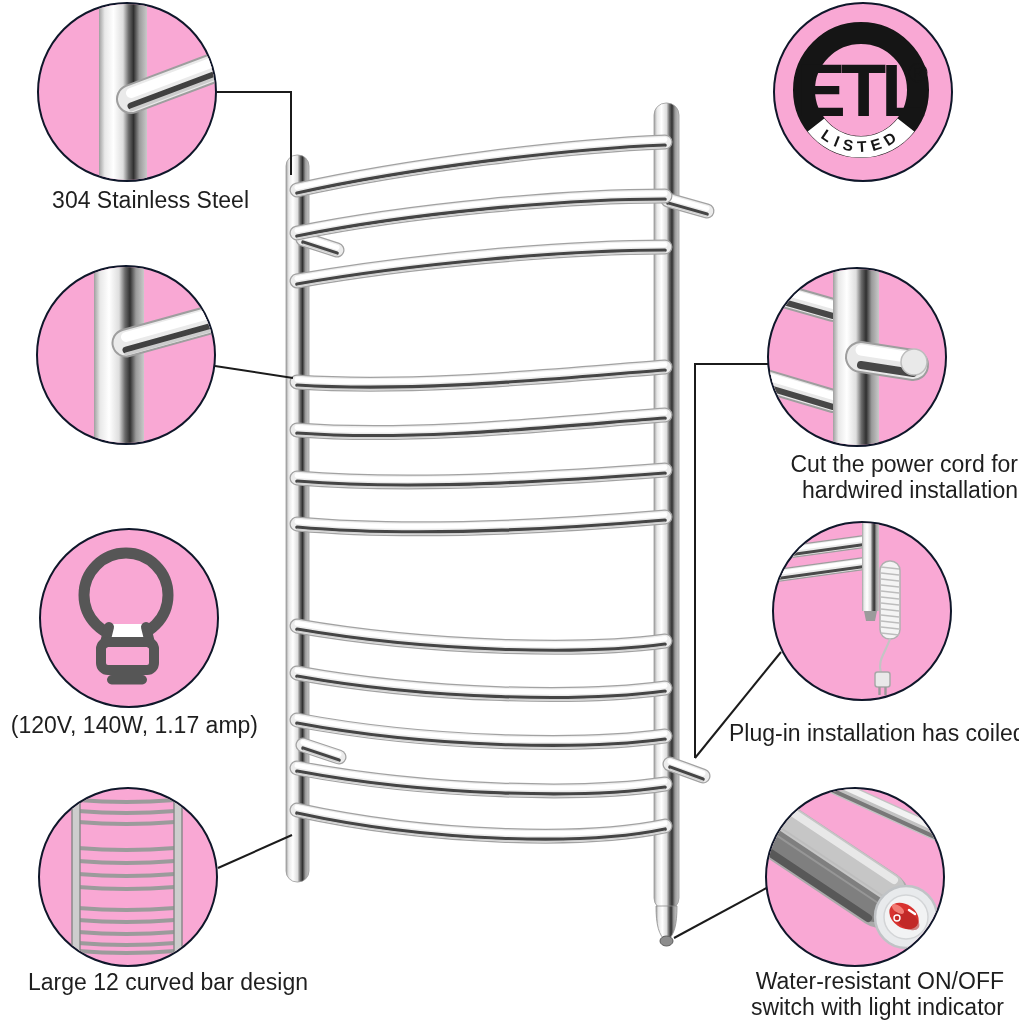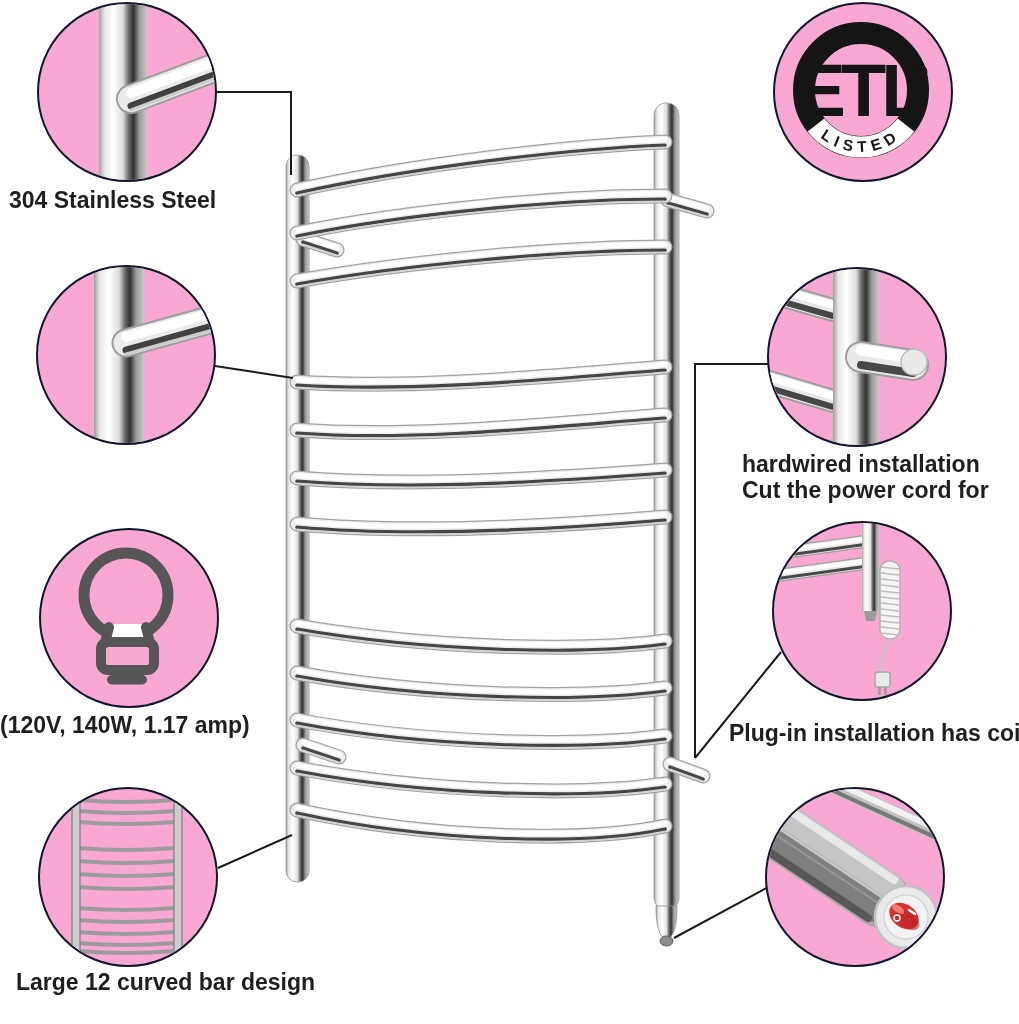--- a/index.html
+++ b/index.html
@@ -8,21 +8,21 @@
     font-family:"Liberation Sans",sans-serif;color:#1e1e1e;
   }
   .layer{position:absolute;left:0;top:0;}
   
   .circle{
     position:absolute;width:180px;height:180px;border-radius:50%;
     border:2px solid #0f172a;background:#f9a8d4;overflow:hidden;box-sizing:border-box;
   }
   .circle svg{position:absolute;left:-2px;top:-2px;}
   
-  .label{position:absolute;text-align:left;font-size:23px;line-height:26px;color:#1e1e1e;font-weight:bold;}
+  .label{position:absolute;text-align:right;font-size:23px;line-height:26px;color:#1e1e1e;}
   .label .ln{white-space:nowrap;}
   .pos-stainless-c{left:37px;top:2px;}
   .pos-mirror-c{left:36px;top:265px;}
   .pos-energy-c{left:39px;top:528px;}
   .pos-bars-c{left:38px;top:787px;}
   .pos-etl-c{left:773px;top:2px;}
   .pos-hardwire-c{left:767px;top:267px;}
   .pos-plugin-c{left:772px;top:521px;}
   .pos-switch-c{left:765px;top:787px;}
   .pos-stainless-t{left:9px;top:187px;width:240px;}
@@ -328,22 +328,22 @@
         <use href="#c6c" stroke="#474747" stroke-width="6" y="6"></use>
       <rect x="66" y="-6" width="46" height="192" fill="url(#poleG)"></rect>
       <use href="#c6s" stroke="#9e9e9e" stroke-width="32"></use>
         <use href="#c6s" stroke="#e9e9e9" stroke-width="28"></use>
       <use href="#c6s" stroke="#ffffff" stroke-width="11" y="-7"></use>
         <use href="#c6s" stroke="#484848" stroke-width="8" y="8"></use>
       <circle cx="147" cy="95" r="13" fill="#e9e9e9" stroke="#bdbdbd" stroke-width="1.5"></circle>
     </svg>
   </div>
   <div class="label pos-hardwire-t">
+    <div class="ln">Cut the power cord for</div>
     <div class="ln">hardwired installation</div>
-    <div class="ln">Cut the power cord for</div>
   </div>
 
   <div class="circle pos-plugin-c">
     <svg width="180" height="180" viewBox="0 0 180 180" class="tube">
       <defs>
           <path id="c7a" d="M-6,34 L96,20"></path>
           <path id="c7c" d="M-6,56 L96,42"></path>
         </defs>
       <use href="#c7a" stroke="#9e9e9e" stroke-width="13"></use>
         <use href="#c7a" stroke="#ebebeb" stroke-width="10.5"></use>
@@ -404,14 +404,18 @@
         <circle cx="141" cy="130" r="31" fill="#e8eaec" stroke="#c0c3c6" stroke-width="2.5"></circle>
         <circle cx="141" cy="130" r="22" fill="#f2f3f4" stroke="#d3d5d7" stroke-width="1.5"></circle>
         <ellipse cx="139" cy="129" rx="16" ry="11.5" transform="rotate(35 139 129)" fill="#d8322f"></ellipse>
         <ellipse cx="142" cy="133" rx="14" ry="8" transform="rotate(35 142 133)" fill="#b02220" opacity="0.55"></ellipse>
         <ellipse cx="133" cy="122" rx="7" ry="3.5" transform="rotate(35 133 122)" fill="#f5847c" opacity="0.9"></ellipse>
         <circle cx="132" cy="131" r="3" fill="none" stroke="#ffffff" stroke-width="1.4"></circle>
         <line x1="144" y1="123" x2="150" y2="127" stroke="#ffffff" stroke-width="2.4" stroke-linecap="round"></line>
       </g>
     </svg>
   </div>
+  <div class="label pos-switch-t">
+    <div class="ln">Water-resistant ON/OFF</div>
+    <div class="ln">switch with light indicator</div>
+  </div>
 
 </div>
 
 </body></html>

